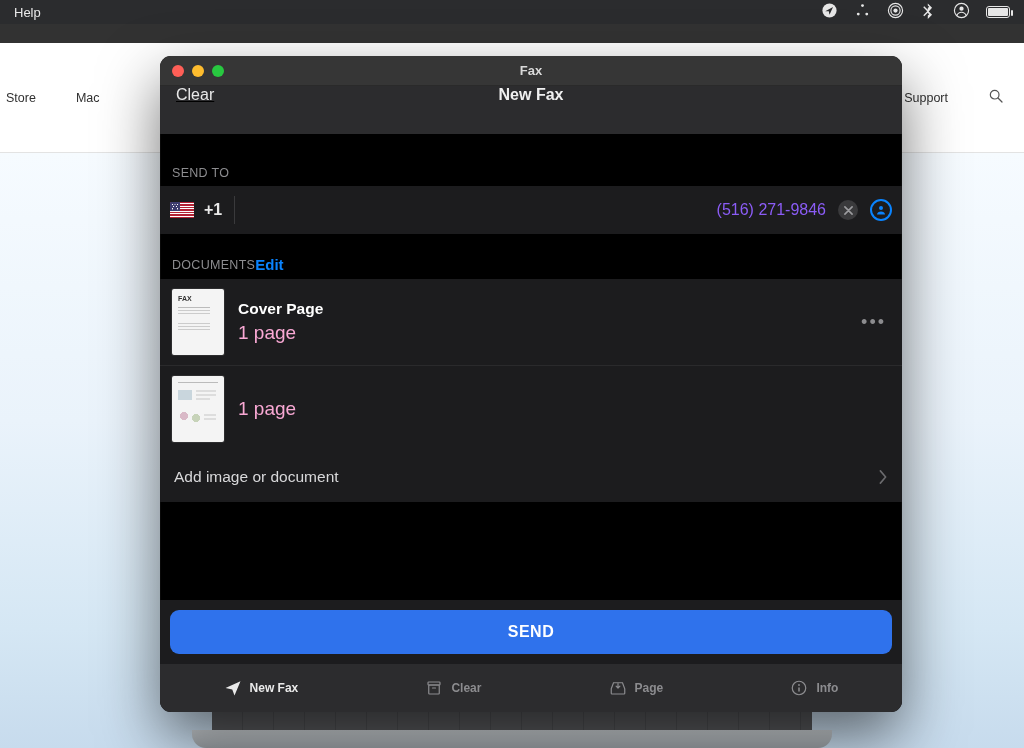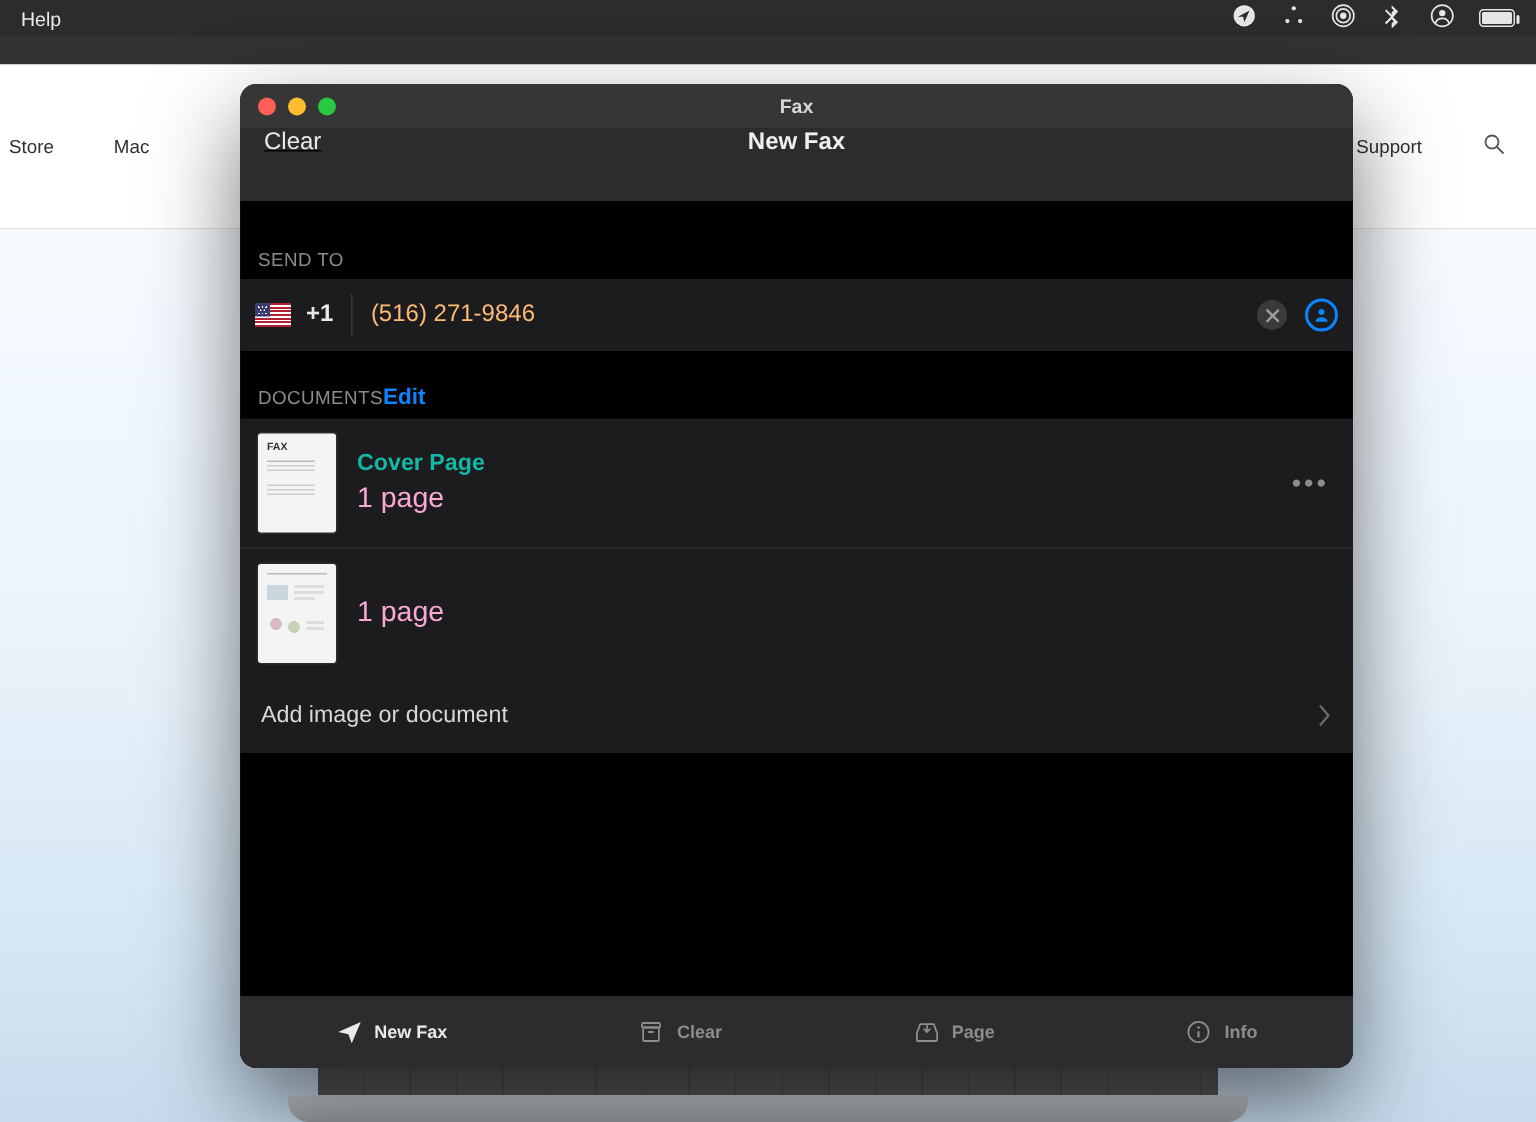--- a/index.html
+++ b/index.html
@@ -100,21 +100,21 @@
     background: radial-gradient(circle at 20% 25%,#fff .5px,transparent .6px),
                 radial-gradient(circle at 50% 25%,#fff .5px,transparent .6px),
                 radial-gradient(circle at 80% 25%,#fff .5px,transparent .6px),
                 radial-gradient(circle at 35% 55%,#fff .5px,transparent .6px),
                 radial-gradient(circle at 65% 55%,#fff .5px,transparent .6px),
                 radial-gradient(circle at 20% 85%,#fff .5px,transparent .6px),
                 radial-gradient(circle at 50% 85%,#fff .5px,transparent .6px),
                 radial-gradient(circle at 80% 85%,#fff .5px,transparent .6px);}
   .country-code { color:#e9e9e9; font-size:16px; font-weight:600; }
   .divider-v { width:1px; height:28px; background:#3a3a3c; }
-  .phone-input { flex:1; color:#fdba74; font-size:16px; background:transparent; border:none; outline:none;}
+  .phone-input { flex:1; color:#8b5cf6; font-size:16px; background:transparent; border:none; outline:none;text-align:right;}
   .clear-x { width:20px; height:20px; border-radius:50%; background:#3a3a3c; display:flex; align-items:center; justify-content:center; cursor:pointer;}
   .clear-x svg{width:9px;height:9px;fill:#9c9c9f;}
   .contact-btn { width:22px; height:22px; border-radius:50%; border:2px solid #0a84ff; display:flex;align-items:center;justify-content:center; cursor:pointer;}
   .contact-btn svg{width:12px;height:12px;fill:#0a84ff;}
 
   .docs-header { display:flex; align-items:center; padding: 22px 14px 6px 12px;}
   .docs-header .edit { color:#0a84ff; font-size:15px; font-weight:600; cursor:pointer;}
 
   .doc-list { background:#1c1c1e; }
   .doc-row { display:flex; align-items:center; padding:10px 12px; gap:14px; border-bottom:1px solid #2a2a2c; position:relative;}
@@ -127,21 +127,21 @@
     background:
       linear-gradient(#c9d6dd,#c9d6dd) 0 0/14px 10px no-repeat,
       linear-gradient(#ddd,#ddd) 18px 0/20px 2px no-repeat,
       linear-gradient(#ddd,#ddd) 18px 4px/20px 2px no-repeat,
       linear-gradient(#ddd,#ddd) 18px 8px/14px 2px no-repeat,
       radial-gradient(circle at 6px 26px,#d9b9c7 4px,transparent 4px),
       radial-gradient(circle at 18px 28px,#c7d3b9 4px,transparent 4px),
       linear-gradient(#ddd,#ddd) 26px 24px/12px 2px no-repeat,
       linear-gradient(#ddd,#ddd) 26px 28px/12px 2px no-repeat;}
   .doc-meta { display:flex; flex-direction:column; gap:4px; flex:1;}
-  .doc-title { color:#14b8a6; font-size:15.5px; font-weight:600;}
+  .doc-title { color:#ffffff; font-size:15.5px; font-weight:600;}
   .doc-sub { color:#f9a8d4; font-size:19px;}
   .doc-more { color:#8c8c8f; font-size:18px; letter-spacing:2px; cursor:pointer; padding-right:4px}
 
   .add-row { background:#1c1c1e; display:flex; align-items:center; justify-content:space-between;
     padding: 16px 14px; cursor:pointer;}
   .add-row span { color:#d8d8da; font-size:15.5px; }
   .add-row svg { width:10px; height:14px; fill:#6b6b6e;}
 
   .send-wrap { position:absolute; left:0; right:0; bottom:48px; background:#1c1c1e; padding:10px;}
   .send-btn { width:100%; height:44px; background:#2f72ec; color:#fff; border:none; border-radius:9px;
@@ -274,20 +274,23 @@
     </div>
   </div>
 
   <div class="add-row">
     <span>Add image or document</span>
     <svg viewBox="0 0 10 16">
         <path d="M2 1l6 7-6 7" fill="none" stroke="#6b6b6e" stroke-width="1.8" stroke-linecap="round" stroke-linejoin="round"></path>
       </svg>
   </div>
 
+  <div class="send-wrap">
+    <button class="send-btn">SEND</button>
+  </div>
 
   <div class="tabbar">
     <div class="tab active">
       <svg viewBox="0 0 24 24">
           <path d="M2 12 L22 3 L14 22 L11 14 Z"></path>
         </svg>
       <span>New Fax</span>
     </div>
     <div class="tab">
       <svg viewBox="0 0 24 24">

